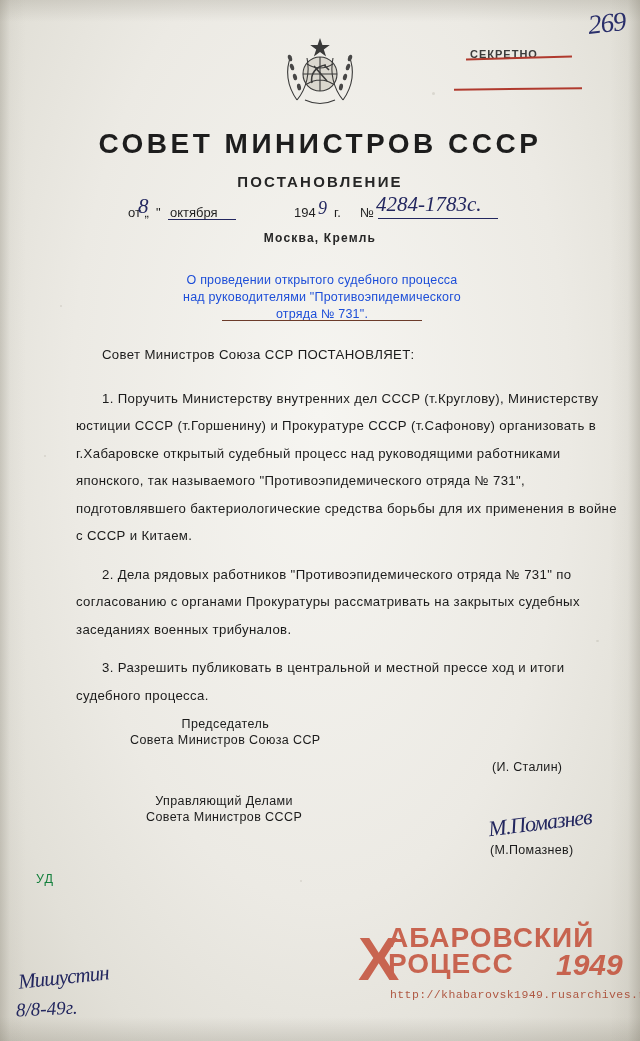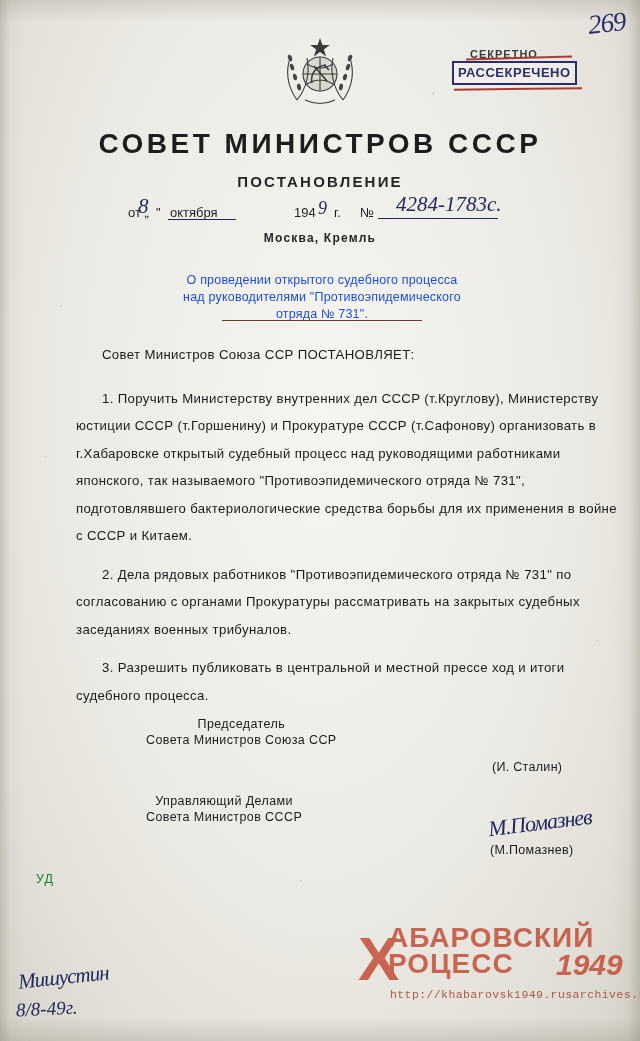--- a/index.html
+++ b/index.html
@@ -210,21 +210,21 @@
   #body p.indent { text-indent: 26px; }
 
   
   .sigblock {
     position: absolute;
     font-size: 12.5px;
     line-height: 16px;
     color: #1b1b1b;
     letter-spacing: 0.4px;
   }
-  #sig1 { top: 716px; left: 146px; text-align: center; }
+  #sig1 { top: 716px; left: 130px; text-align: center; }
   #sig2 { top: 793px; left: 146px; text-align: center; }
   .signame {
     position: absolute;
     font-size: 12.5px;
     color: #1b1b1b;
     letter-spacing: 0.3px;
   }
   #sig1-name { top: 760px; left: 492px; }
   #sig2-name { top: 843px; left: 490px; }
   #sig2-scribble {
@@ -327,21 +327,20 @@
   <div class="speck" style="top:455px;left:44px;width:2px;height:2px;"></div>
   <div class="speck" style="top:640px;left:596px;width:3px;height:2px;"></div>
   <div class="speck" style="top:305px;left:60px;width:2px;height:2px;"></div>
   <div class="speck" style="top:880px;left:300px;width:2px;height:2px;"></div>
 
   <div id="folio">269</div>
 
   <div id="stamp-box">
     <div id="stamp-secret">СЕКРЕТНО</div>
     <div id="stamp-secret-strike"></div>
-    <div id="stamp-declass">РАССЕКРЕЧЕНО</div>
     <div id="stamp-underline"></div>
   </div>
 
   <div id="emblem">
     <svg viewBox="0 0 86 78" width="86" height="78" aria-hidden="true">
       <g fill="none" stroke="#2b2b2b" stroke-width="1.1">
 
         <circle cx="43" cy="40" r="17" fill="#d9d6cc" stroke="#2b2b2b"></circle>
         <path d="M26 40 h34 M43 23 v34 M30 30 q13 8 26 0 M30 50 q13 -8 26 0"></path>
 
@@ -381,21 +380,21 @@
   <div id="dateline">
     <span class="typed" style="left:16px;top:7px;">от „</span>
     <span class="hand" style="left:26px;top:-4px;">8</span>
     <span class="typed" style="left:44px;top:7px;">"</span>
     <span class="typed" style="left:58px;top:7px;">октября</span>
     <div class="hand-underline" style="left:56px;top:21px;width:68px;"></div>
     <span class="typed" style="left:182px;top:7px;">194</span>
     <span class="hand" style="left:206px;top:0px;font-size:18px;">9</span>
     <span class="typed" style="left:222px;top:7px;">г.</span>
     <span class="typed" style="left:248px;top:7px;">№</span>
-    <span class="hand" style="left:284px;top:-6px;text-align:right;">4284-1783с.</span>
+    <span class="hand" style="left:264px;top:-6px;text-align:right;">4284-1783с.</span>
     <div class="hand-underline" style="left:266px;top:20px;width:120px;"></div>
   </div>
 
   <div id="place">Москва, Кремль</div>
 
   <div id="about">
     <div>О проведении открытого судебного процесса</div>
     <div>над руководителями "Противоэпидемического</div>
     <div>отряда № 731".</div>
   </div>

